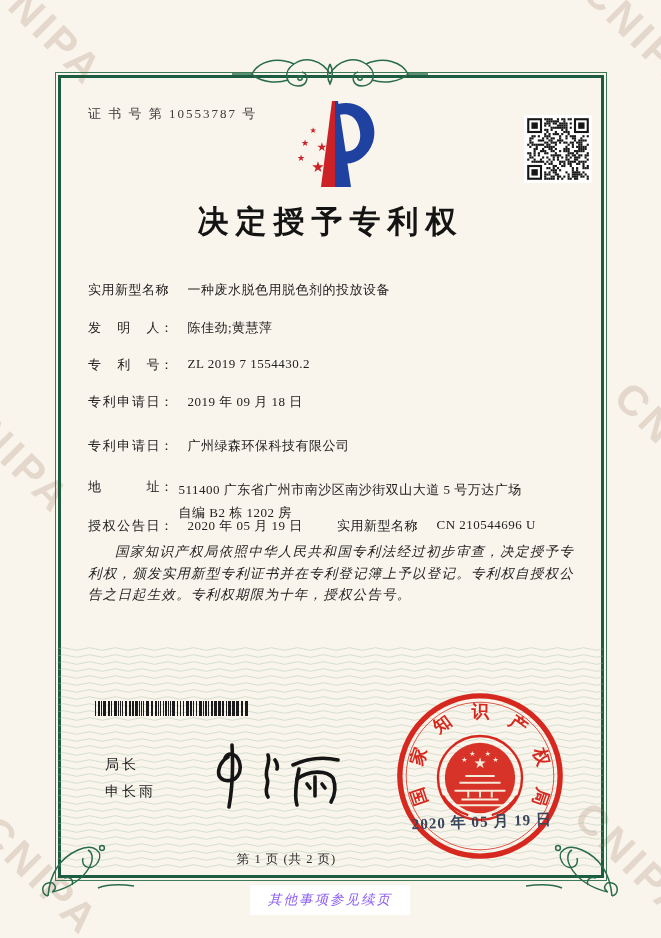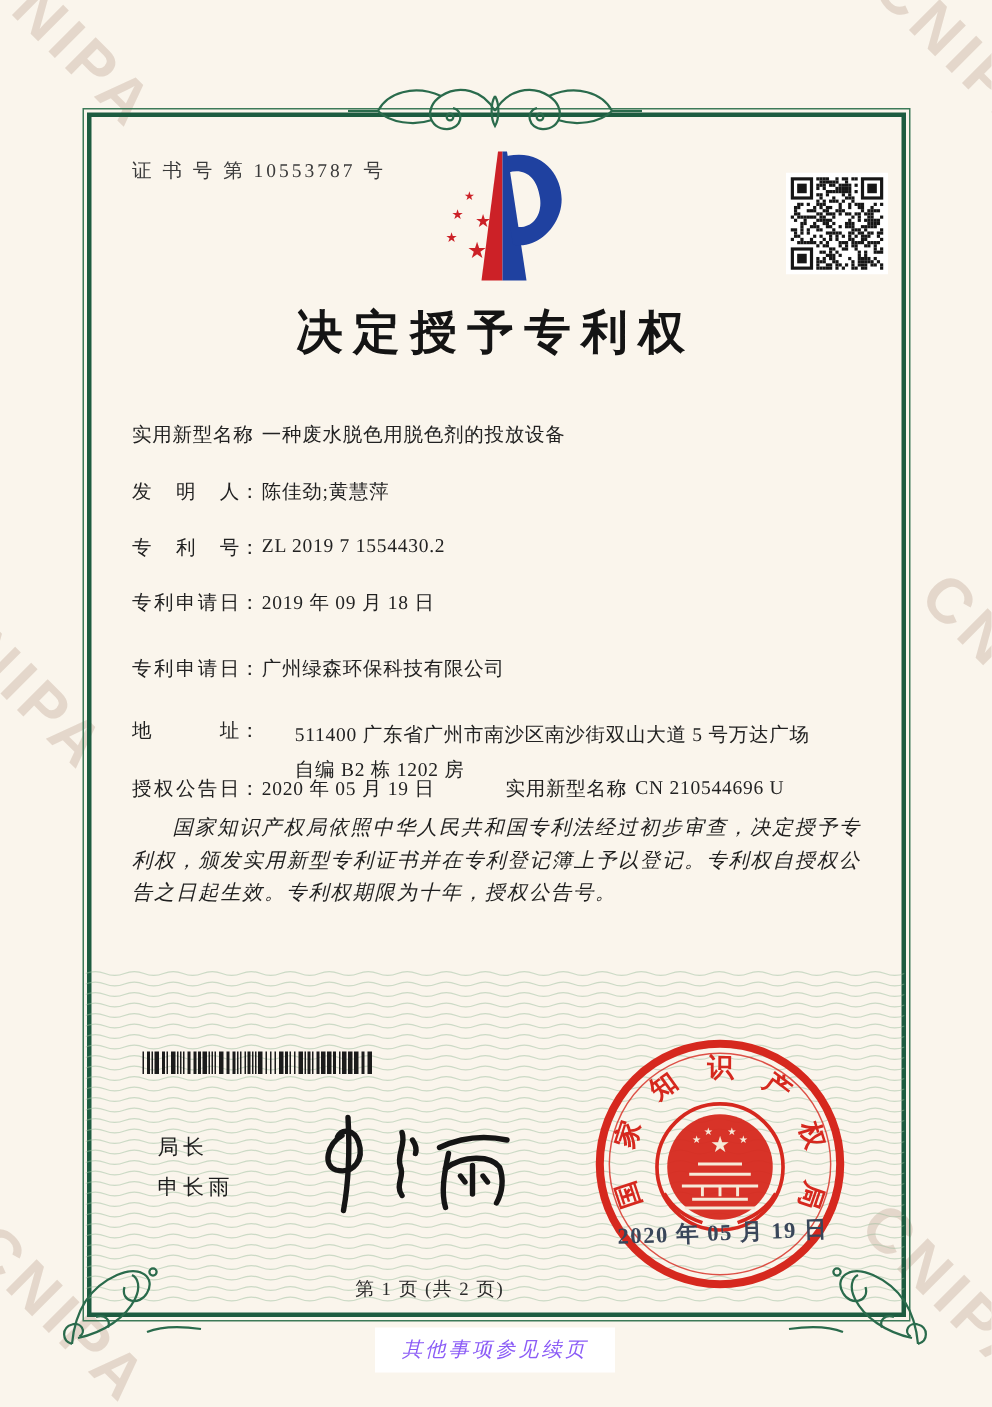--- a/index.html
+++ b/index.html
@@ -33,22 +33,22 @@
   .title{
     position:absolute;left:0;top:201px;width:661px;text-align:center;
     font-size:31px;font-weight:bold;letter-spacing:7px;color:#141414;
   }
   .logo{position:absolute;left:280px;top:95px;width:100px;height:100px;}
   .qr{position:absolute;left:524px;top:115px;width:68px;height:68px;}
   
   .row{position:absolute;left:88px;font-size:13px;letter-spacing:.5px;white-space:nowrap;}
   .lbl{display:inline-block;width:72px;text-align:justify;text-align-last:justify;vertical-align:top;}
   .colon{display:inline-block;vertical-align:top;}
-  .val{display:inline-block;margin-left:1px;vertical-align:top;}
-  .addr-lines{display:inline-block;margin-left:23px;vertical-align:top;white-space:normal;width:410px;line-height:23px;}
+  .val{display:inline-block;margin-left:14px;vertical-align:top;}
+  .addr-lines{display:inline-block;margin-left:5px;vertical-align:top;white-space:normal;width:410px;line-height:23px;}
   .pair2{position:absolute;left:249px;top:0;}
   
   .body-text{
     position:absolute;left:88px;top:541px;width:486px;
     font-size:13.5px;line-height:21.5px;letter-spacing:1.2px;
     font-style:italic;color:#1f1f1f;text-align:justify;
   }
   .body-text p{margin:0;text-indent:2em;}
   
   #waves{position:absolute;left:57px;top:645px;width:546px;height:231px;}

